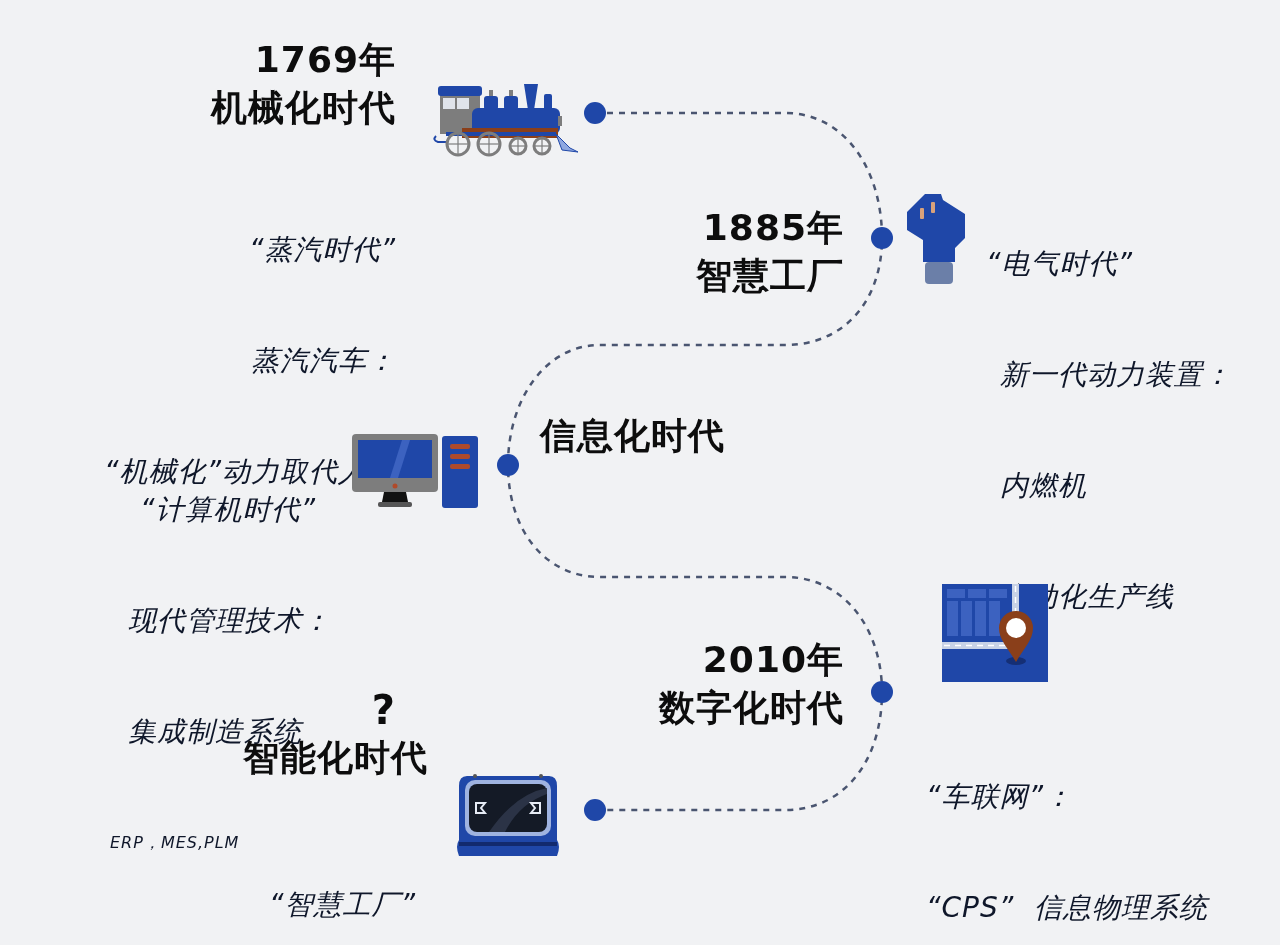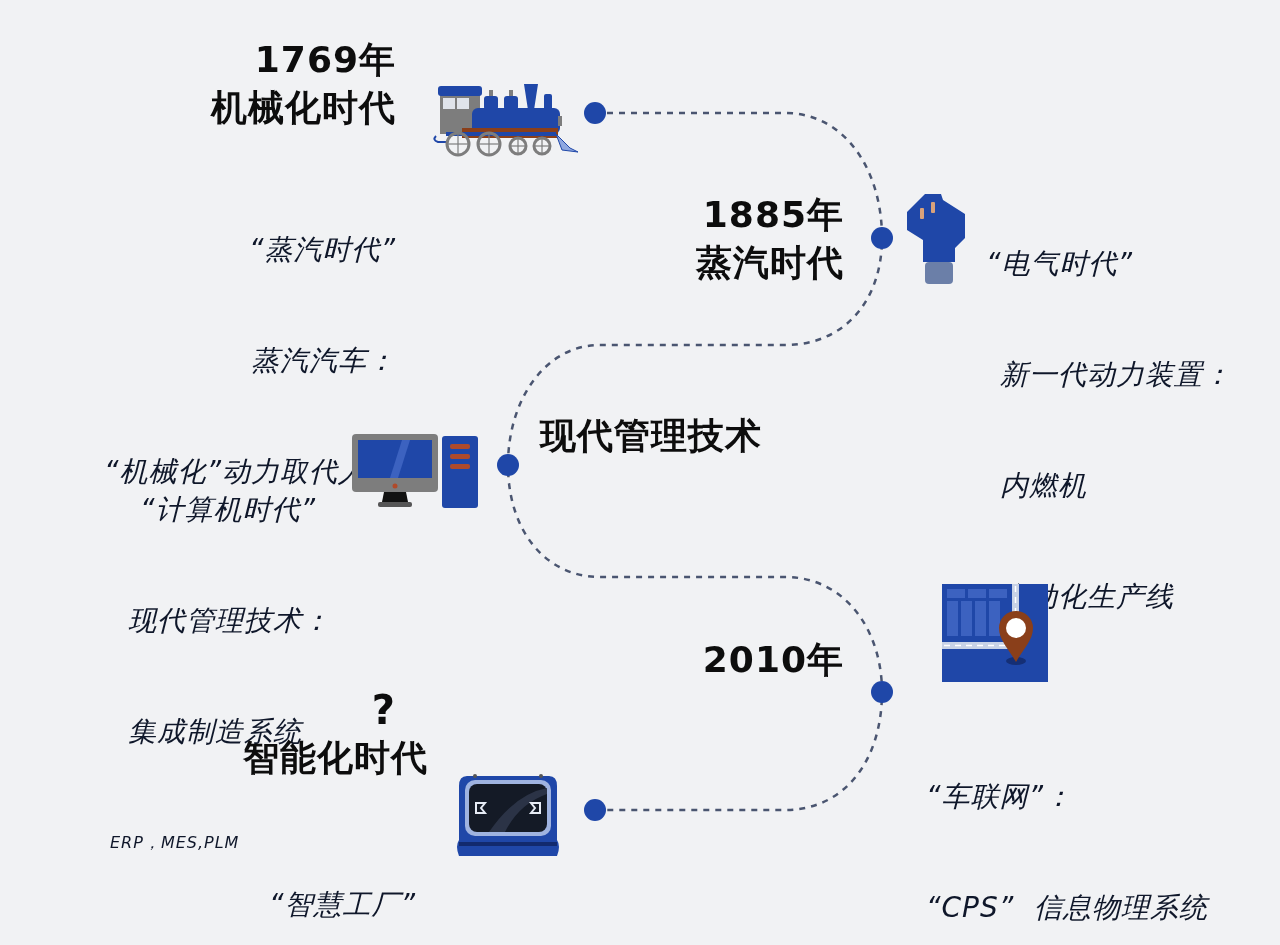--- a/index.html
+++ b/index.html
@@ -84,40 +84,40 @@
       <line x1="26" y1="55" x2="26" y2="77"></line>
     <line x1="46" y1="66" x2="68" y2="66"></line>
       <line x1="57" y1="55" x2="57" y2="77"></line>
     <line x1="78" y1="68" x2="94" y2="68"></line>
       <line x1="86" y1="60" x2="86" y2="76"></line>
     <line x1="102" y1="68" x2="118" y2="68"></line>
       <line x1="110" y1="60" x2="110" y2="76"></line>
   </g>
 </svg>
 
-<div class="abs right" style="right:436px;top:191px;width:400px;">
+<div class="abs right" style="right:436px;top:204px;width:400px;">
   <div class="title">1885年</div>
-  <div class="title">蒸汽时代</div>
+  <div class="title">智慧工厂</div>
 </div>
 <div class="abs left desc" style="left:986px;top:171px;">
   <span class="line">“电气时代”</span>
   <span class="line" style="padding-left:14px;">新一代动力装置：</span>
   <span class="line" style="padding-left:14px;">内燃机</span>
   <span class="line" style="padding-left:14px;">自动化生产线</span>
 </div>
 
 <svg width="70" height="100" style="left:903px;top:190px;" viewBox="0 0 70 100">
   <path d="M 4 22 L 22 4 L 38 4 L 40 10 L 62 24 L 62 48 L 52 58 L 52 72 L 20 72 L 20 50 L 4 40 Z" fill="#1f47a8"></path>
   <rect x="17" y="18" width="4" height="11" rx="1" fill="#d9a27b"></rect>
   <rect x="28" y="12" width="4" height="11" rx="1" fill="#d9a27b"></rect>
   <rect x="22" y="72" width="28" height="22" rx="4" fill="#6b7fa8"></rect>
 </svg>
 
 <div class="abs left" style="left:540px;top:412px;">
-  <div class="title">现代管理技术</div>
+  <div class="title">信息化时代</div>
 </div>
 <div class="abs desc" style="left:110px;top:393px;">
   <span class="line" style="padding-left:30px;margin-top:24px;">“计算机时代”</span>
   <span class="line" style="padding-left:18px;">现代管理技术：</span>
   <span class="line" style="padding-left:18px;">集成制造系统</span>
   <span class="line" style="font-size:16px;">ERP，MES,PLM</span>
 </div>
 
 <svg width="135" height="80" style="left:350px;top:432px;" viewBox="0 0 135 80">
   <rect x="2" y="2" width="86" height="58" rx="4" fill="#7d7d7d"></rect>
@@ -127,20 +127,21 @@
   <path d="M 34 60 L 56 60 L 58 70 L 32 70 Z" fill="#111"></path>
   <rect x="28" y="70" width="34" height="5" rx="2" fill="#555"></rect>
   <rect x="92" y="4" width="36" height="72" rx="3" fill="#1f47a8"></rect>
   <rect x="100" y="12" width="20" height="5" rx="2" fill="#b04a2a"></rect>
   <rect x="100" y="22" width="20" height="5" rx="2" fill="#b04a2a"></rect>
   <rect x="100" y="32" width="20" height="5" rx="2" fill="#b04a2a"></rect>
 </svg>
 
 <div class="abs right" style="right:436px;top:636px;width:400px;">
   <div class="title">2010年</div>
+  <div class="title">数字化时代</div>
 </div>
 <div class="abs left desc" style="left:926px;top:704px;">
   <span class="line">“车联网”：</span>
   <span class="line">“CPS”  信息物理系统</span>
   
 </div>
 
 <svg width="106" height="98" style="left:942px;top:584px;" viewBox="0 0 106 98">
   <rect x="0" y="0" width="106" height="98" fill="#1f47a8"></rect>
   <rect x="5" y="5" width="18" height="9" fill="#3c62c0"></rect>

